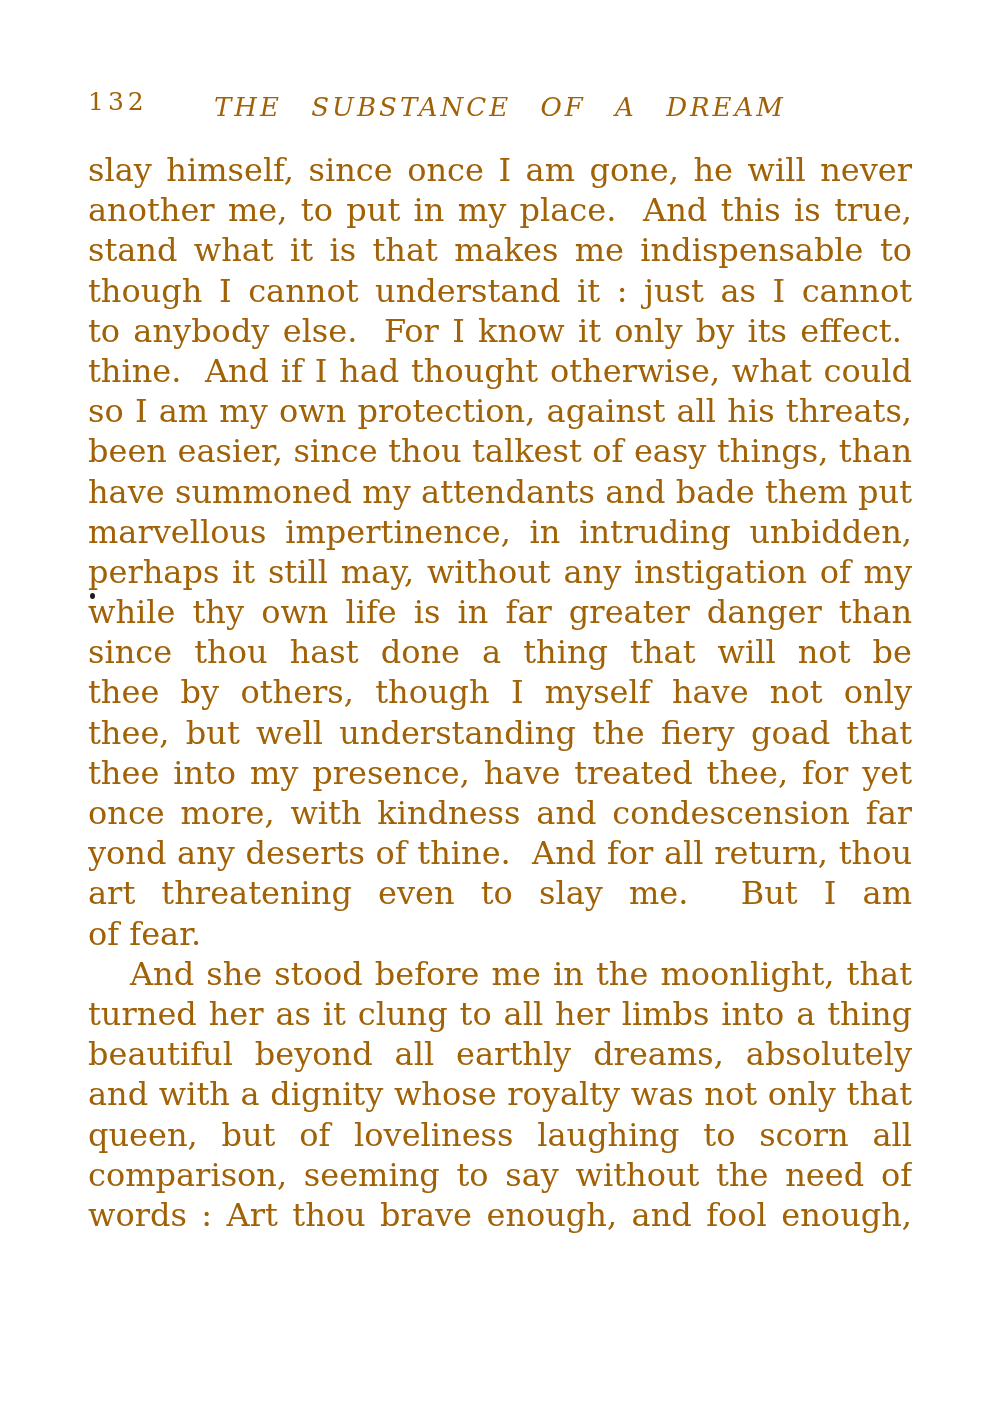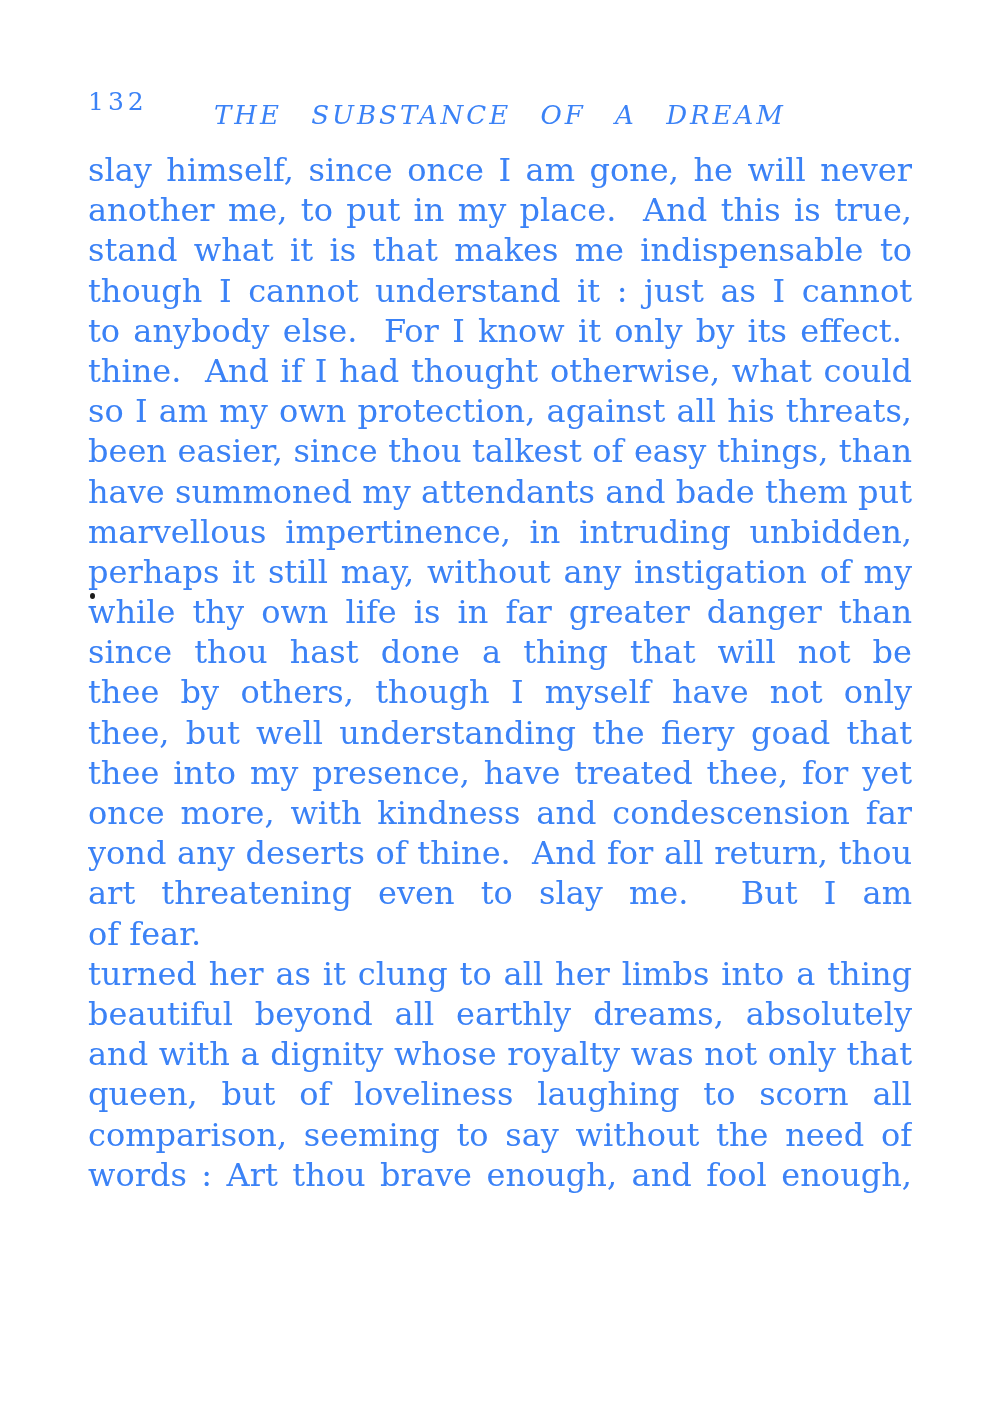--- a/index.html
+++ b/index.html
@@ -1,21 +1,21 @@
 <!DOCTYPE html>
 <html><head>
 <meta charset="utf-8">
 <style>
   html, body { margin: 0; padding: 0; background: #ffffff; }
   .page {
     position: relative;
     width: 1000px;
     height: 1401px;
     background: #ffffff;
-    color: #3b82f6;
+    color: #a16207;
     font-family: "DejaVu Serif", serif;
     overflow: hidden;
   }
   .page-header {
     position: absolute;
     left: 88px;
     top: 84px;
     width: 824px;
     height: 36px;
   }
@@ -24,21 +24,21 @@
     left: 0;
     top: 3px;
     font-size: 25px;
     letter-spacing: 4px;
   }
   .running-title {
     position: absolute;
     left: 0;
     right: 0;
     top: 0;
-    margin: 16px;
+    margin: 8px;
     text-align: center;
     font-size: 26px;
     font-weight: normal;
     font-style: italic;
     letter-spacing: 3px;
     word-spacing: 18px;
   }
   .body-text {
     position: absolute;
     left: 88px;
@@ -96,20 +96,21 @@
       <div class="line">thee by others, though I myself have not only forgiven</div>
       <div class="line">thee, but well understanding the fiery goad that drove</div>
       <div class="line">thee into my presence, have treated thee, for yet</div>
       <div class="line">once more, with kindness and condescension far be-</div>
       <div class="line">yond any deserts of thine.&nbsp; And for all return, thou</div>
       <div class="line">art threatening even to slay me.&nbsp; But I am destitute</div>
       <div class="line endline">of fear.</div>
     </div>
 
     <div>
+      <div class="line indent">And she stood before me in the moonlight, that</div>
       <div class="line">turned her as it clung to all her limbs into a thing</div>
       <div class="line">beautiful beyond all earthly dreams, absolutely fearless,</div>
       <div class="line">and with a dignity whose royalty was not only that of a</div>
       <div class="line">queen, but of loveliness laughing to scorn all possible</div>
       <div class="line">comparison, seeming to say without the need of any</div>
       <div class="line">words&nbsp;: Art thou brave enough, and fool enough, to lay</div>
     </div>
 
   </div>
 </div>

